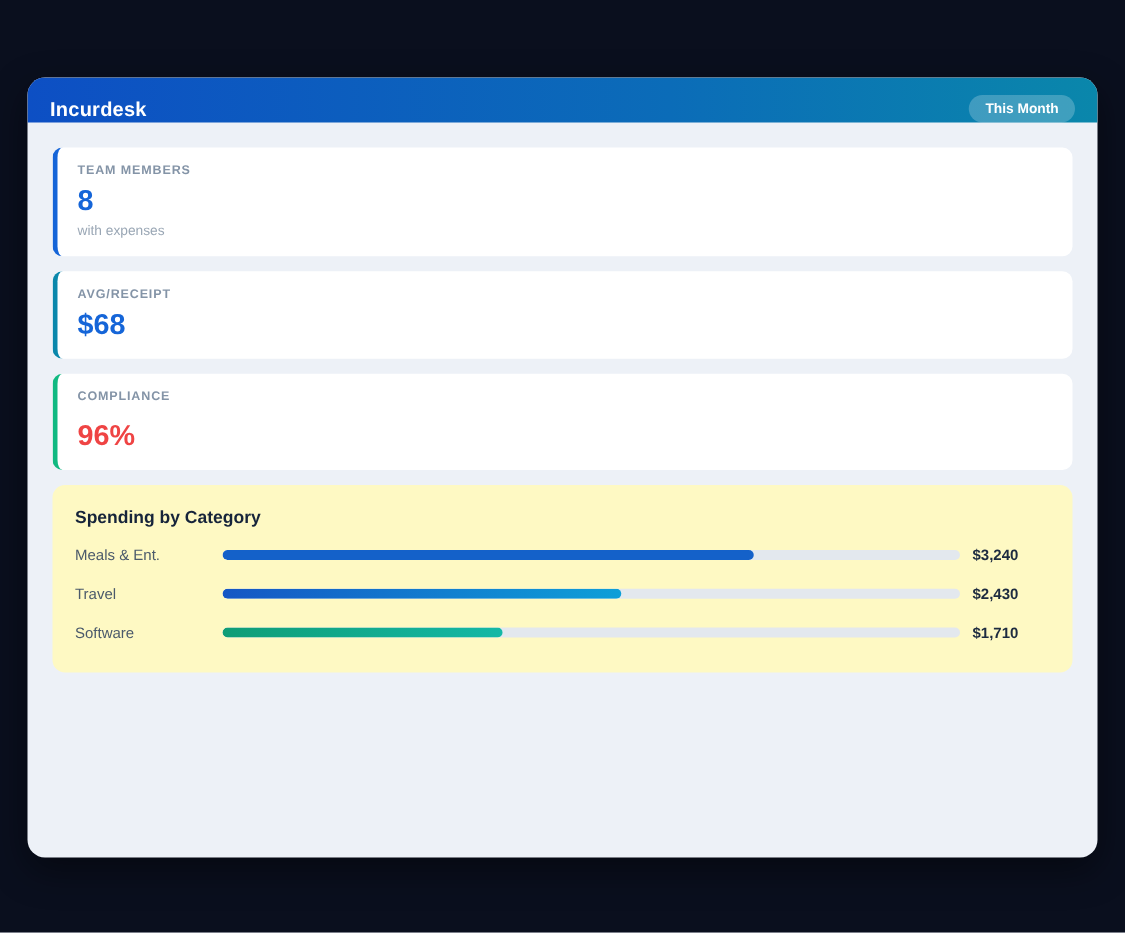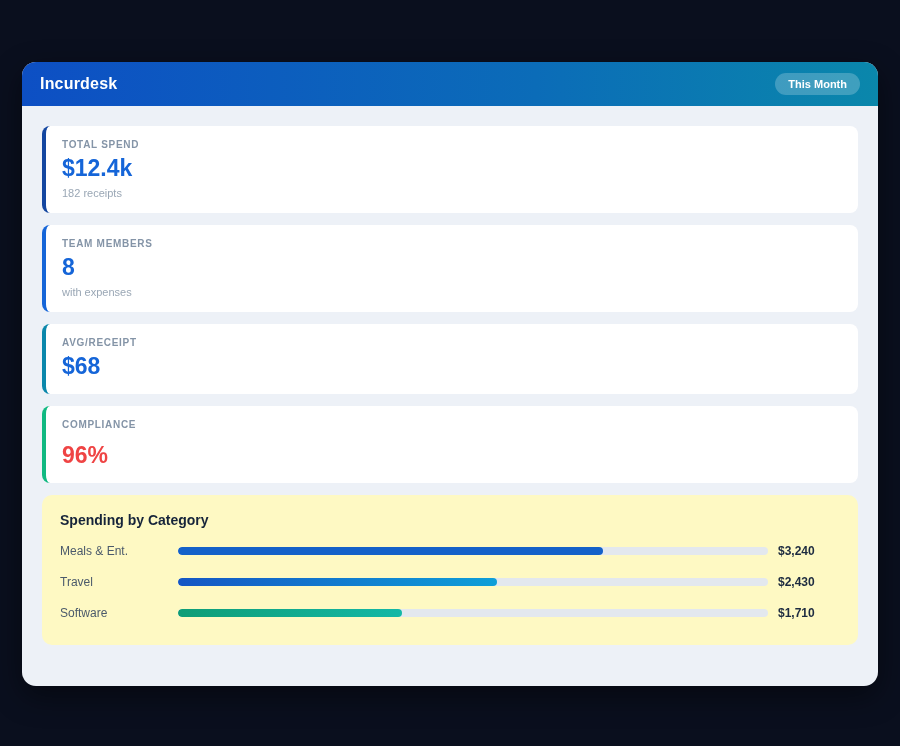--- a/index.html
+++ b/index.html
@@ -12,24 +12,24 @@
   .app-card {
     position: absolute;
     left: 22px; top: 62px;
     width: 856px; height: 624px;
     background: #edf1f7;
     border-radius: 14px;
     overflow: hidden;
     box-shadow: 0 10px 30px rgba(0,0,0,.45);
   }
   .header {
-    height: 44px;
+    height: 36px;
     background: linear-gradient(90deg, #0d4fc4 0%, #0b6cb8 60%, #0a87ab 100%);
     display: flex;
-    align-items: center;
+    align-items: flex-end;
     justify-content: space-between;
     padding: 0 18px;
   }
   .app-title { color: #ffffff; font-size: 16px; font-weight: bold; letter-spacing: .2px; }
   .period-badge {
     background: rgba(255,255,255,.22);
     color: #ffffff;
     font-size: 11px;
     font-weight: bold;
     padding: 5px 13px;
@@ -112,25 +112,20 @@
 
 <div class="app-card">
 
   <div class="header">
     <span class="app-title">Incurdesk</span>
     <button class="period-badge">This Month</button>
   </div>
 
   <div class="content">
 
-    <div class="stat-card" style="border-left-color: rgb(19, 70, 160);">
-      <div class="stat-label">TOTAL SPEND</div>
-      <div class="stat-value" style="color: rgb(21, 101, 216);">$12.4k</div>
-      <div class="stat-sub">182 receipts</div>
-    </div>
 
     <div class="stat-card" style="border-left-color: rgb(21, 101, 216);">
       <div class="stat-label">TEAM MEMBERS</div>
       <div class="stat-value" style="color: rgb(21, 101, 216);">8</div>
       <div class="stat-sub">with expenses</div>
     </div>
 
     <div class="stat-card" style="border-left-color: rgb(10, 135, 171);">
       <div class="stat-label">AVG/RECEIPT</div>
       <div class="stat-value" style="color: rgb(21, 101, 216);">$68</div>

